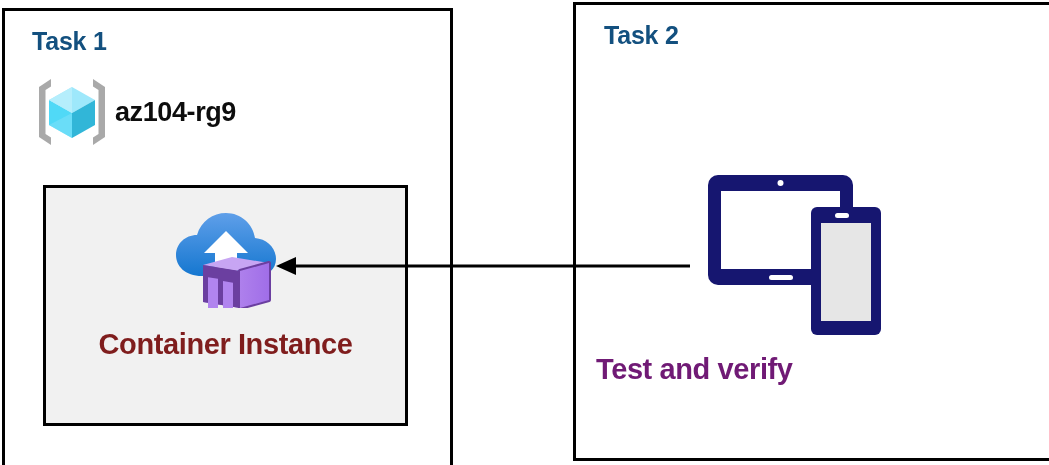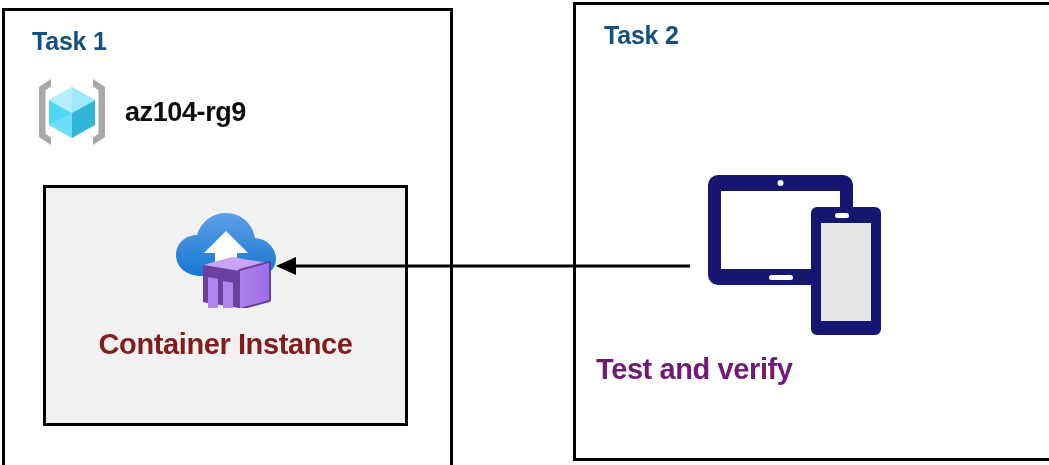--- a/index.html
+++ b/index.html
@@ -40,21 +40,21 @@
   #title-task1 { left: 27px; top: 16px; }
   #title-task2 { left: 28px; top: 16px; }
 
   
   #rg-row {
     position: absolute;
     left: 28px;
     top: 62px;
     display: flex;
     align-items: center;
-    gap: 14px;
+    gap: 4px;
   }
   #rg-icon { width: 78px; height: 78px; display: block; }
   #rg-label {
     font-size: 27px;
     font-weight: bold;
     color: #0d0d0d;
     letter-spacing: -0.4px;
     white-space: nowrap;
   }
 

